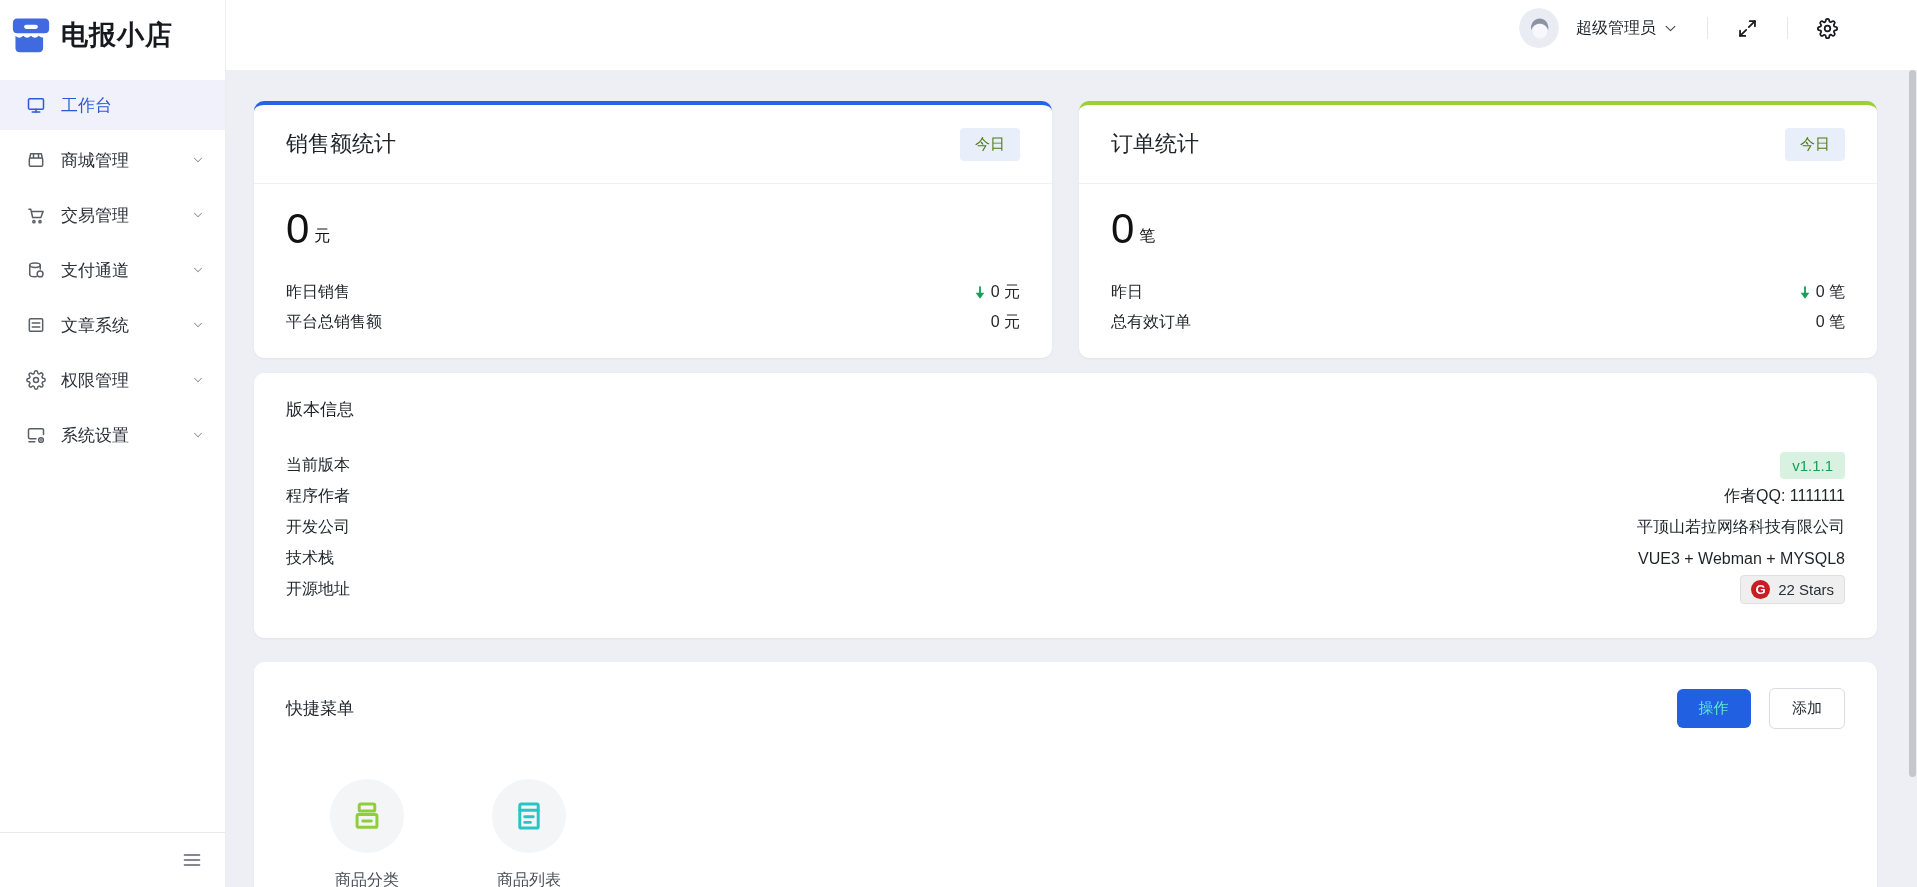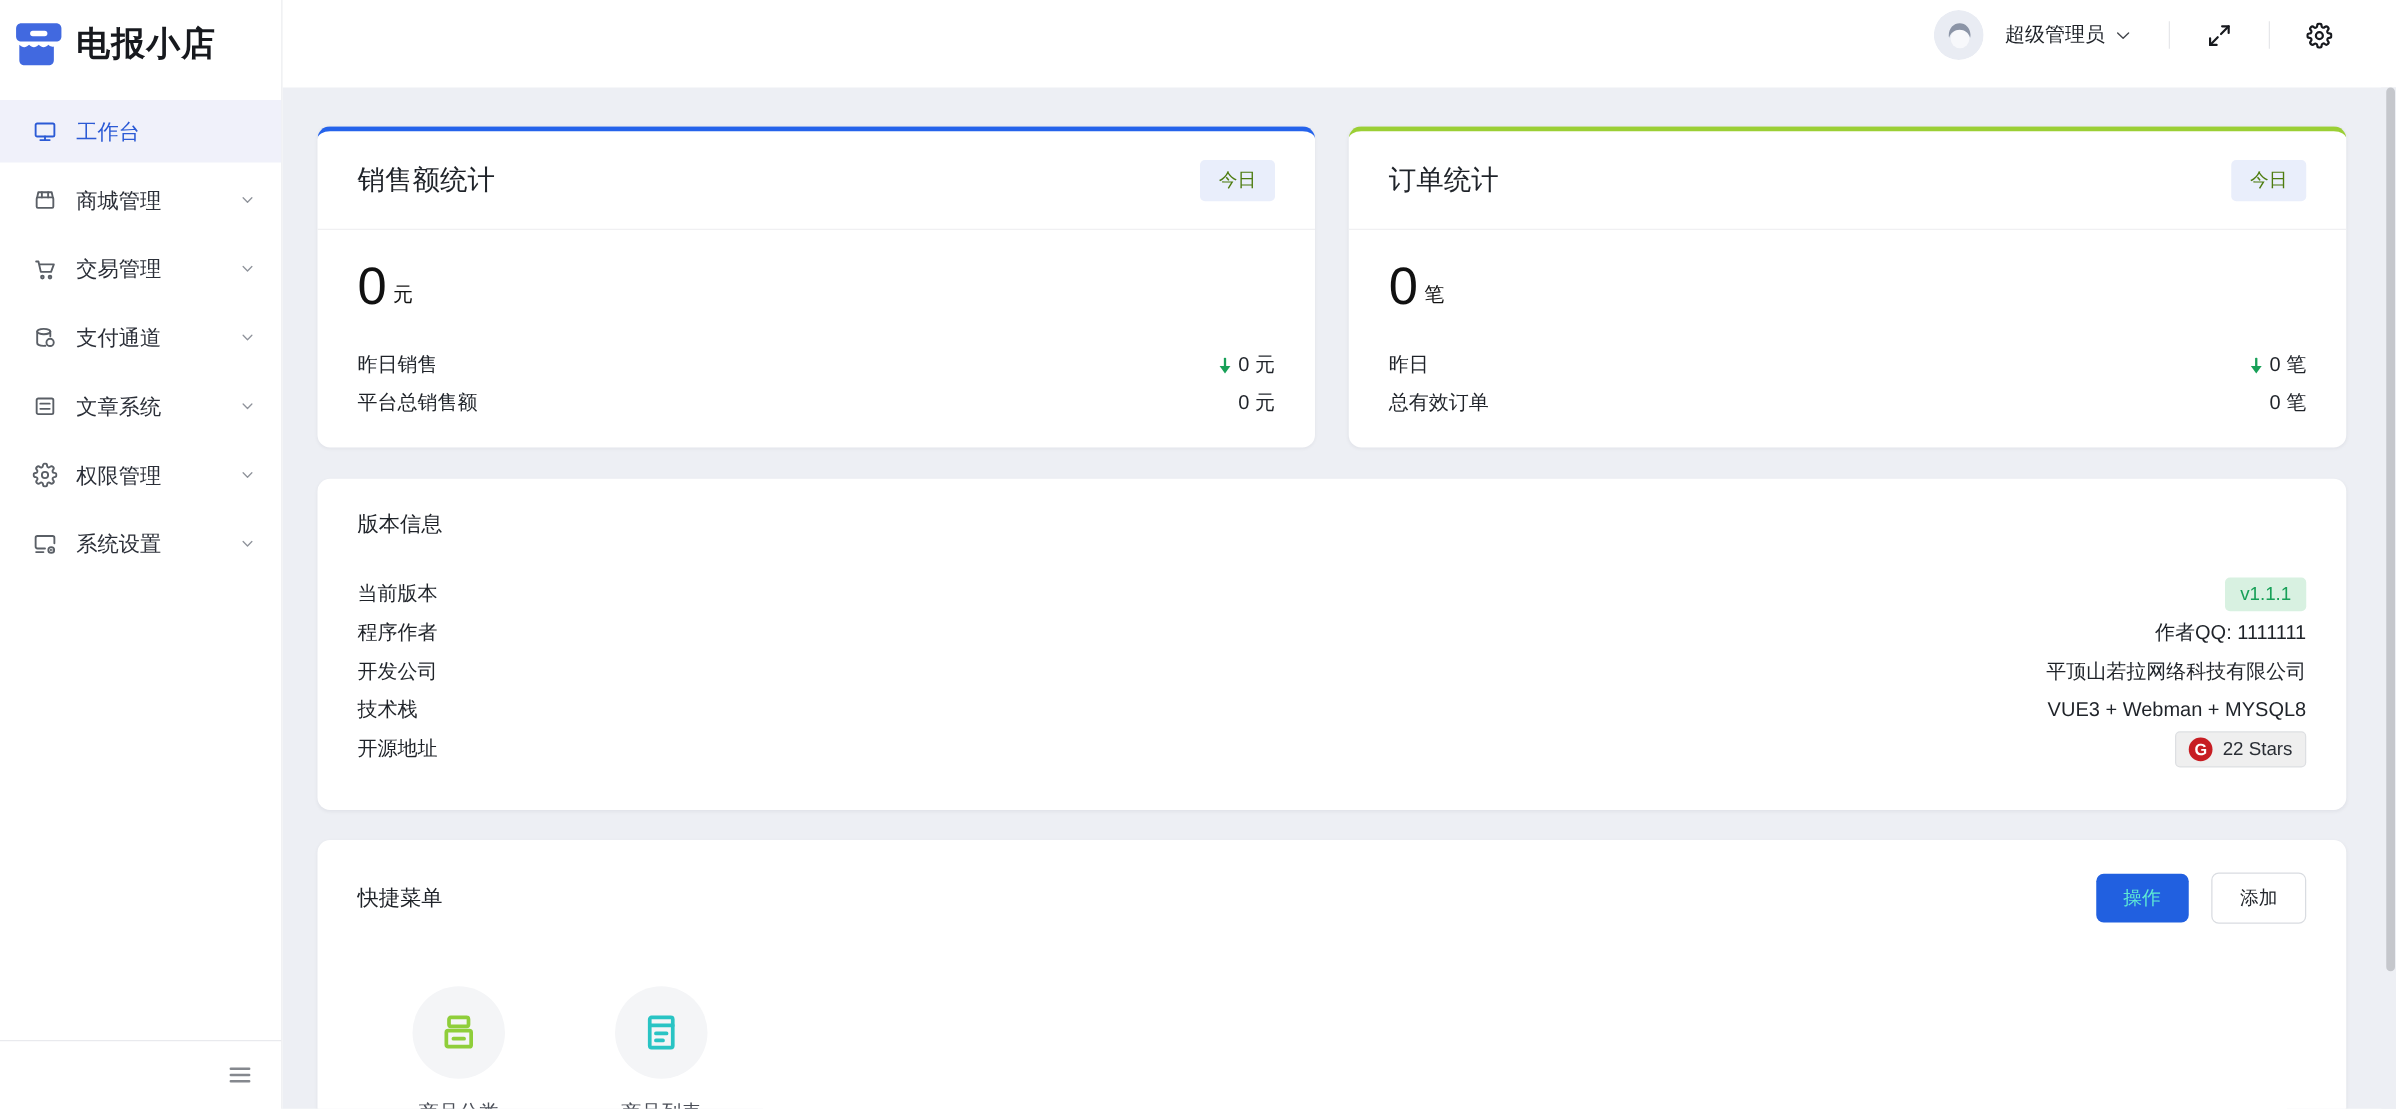--- a/index.html
+++ b/index.html
@@ -19,21 +19,21 @@
   .nav-item .chev { margin-left:auto; width:14px; height:14px; color:#8f939b; }
   .nav-item.active { background:#f0f1fa; color:#2b5ad5; }
   .nav-item.active .nicon { color:#2b5ad5; }
   .side-footer { position:absolute; bottom:0; left:0; width:100%; height:55px;
     border-top:1px solid #e9eaee; }
   .collapse-btn { position:absolute; right:22px; top:50%; transform:translateY(-50%);
     width:22px; height:22px; color:#85888e; cursor:pointer; }
 
   
   .topbar { position:absolute; left:240px; right:0; top:0; height:56px; background:#fff;
-    display:flex; align-items:center; justify-content:flex-end; padding-right:51px; z-index:2; }
+    display:flex; align-items:center; justify-content:flex-end; padding-right:79px; z-index:2; }
   .avatar { width:40px; height:40px; border-radius:50%; overflow:hidden; flex:none; cursor:pointer; }
   .user-name { margin-left:17px; font-size:16px; color:#1f2329; cursor:pointer; }
   .user-chev { width:15px; height:15px; margin-left:7px; color:#45484e; cursor:pointer; }
   .v-div { width:1px; height:22px; background:#e6e7ea; margin:0 29px; }
   .hbtn { width:21px; height:21px; color:#17191e; cursor:pointer; }
 
   
   .main { position:absolute; left:226px; top:70px; right:0; bottom:0;
     background:#edeff4; padding:31px 40px 0 28px; overflow:hidden; }
   .card { background:#fff; border-radius:10px; box-shadow:0 1px 3px rgba(15,23,42,.05); }
@@ -49,21 +49,21 @@
   .big { display:flex; align-items:flex-end; }
   .big-num { font-size:42px; line-height:1; color:#111; }
   .big-unit { font-size:16px; margin-left:5px; padding-bottom:3px; color:#111; }
   .stat-rows { margin-top:27px; }
   .stat-row { height:30px; display:flex; align-items:center; justify-content:space-between;
     font-size:16px; }
   .trend { display:flex; align-items:center; gap:4px; }
   .arrow-down { width:14px; height:15px; }
 
   
-  .version-card { margin-top:25px; height:265px; padding:24px 32px; }
+  .version-card { margin-top:15px; height:265px; padding:24px 32px; }
   .v-title { font-size:17px; line-height:26px; }
   .v-rows { margin-top:27px; }
   .v-row { height:31px; display:flex; align-items:center; justify-content:space-between;
     font-size:16px; }
   .tag-green { background:#d8f1e1; color:#18a058; font-size:15px; padding:5px 12px;
     border-radius:4px; }
   .gitee-badge { display:flex; align-items:center; gap:8px; background:#efefef;
     border:1px solid #dddfe2; border-radius:4px; padding:4px 10px; font-size:15px;
     color:#2b2f36; cursor:pointer; }
   .gitee-logo { width:19px; height:19px; border-radius:50%; background:#c71d23; color:#fff;

